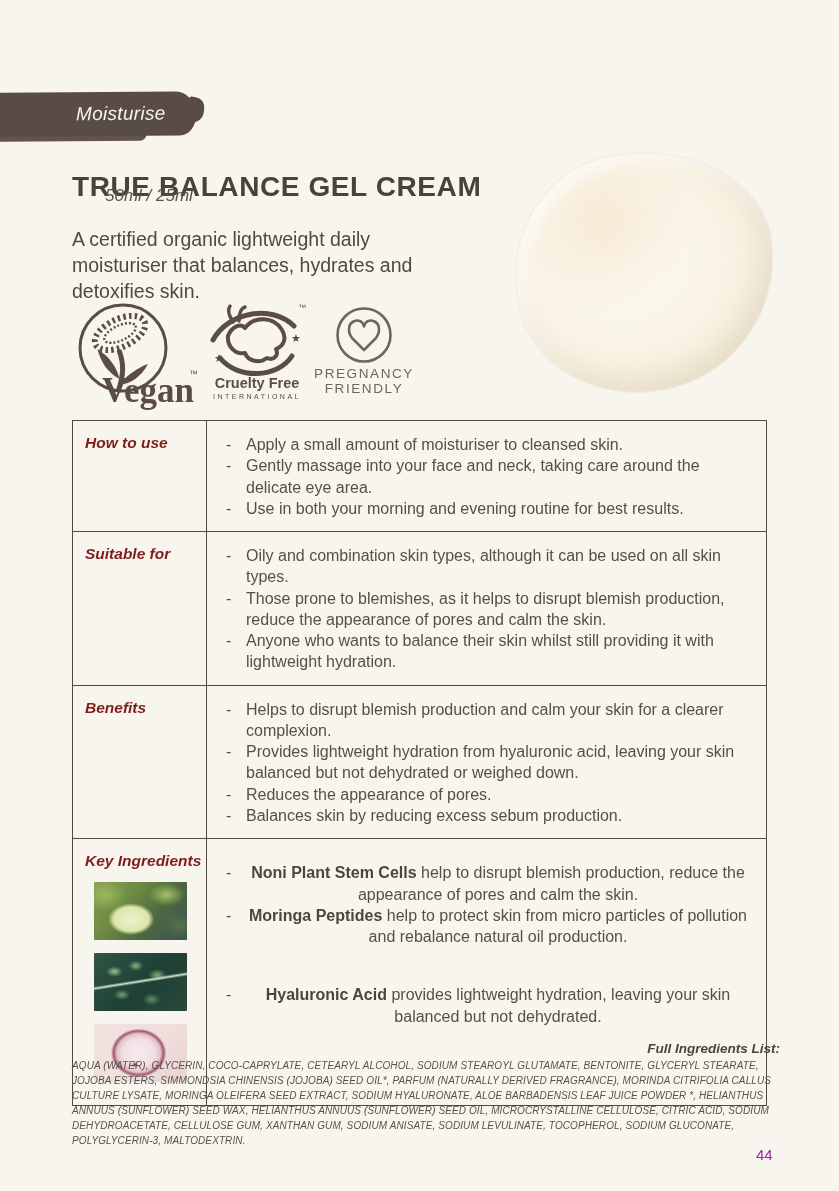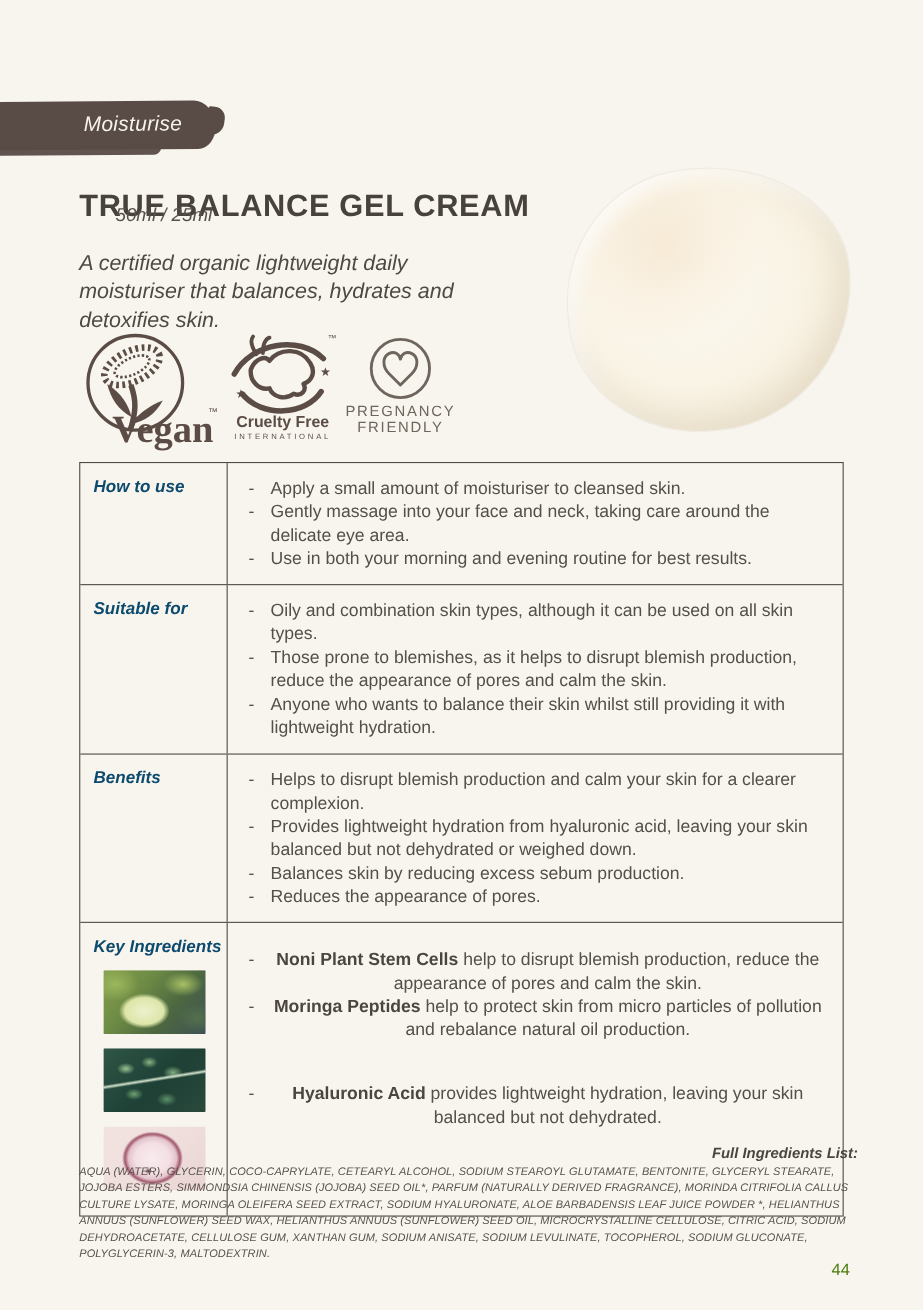--- a/index.html
+++ b/index.html
@@ -32,21 +32,21 @@
   .title {
     position:absolute; left:72px; top:171px;
     font-size:28px; font-weight:bold; letter-spacing:.6px; color:#48423c;
   }
   .sizes {
     position:absolute; left:73px; top:186px;
     font-style:italic; font-size:17px; color:#55504a;margin-left:32px;
   }
   .description {
     position:absolute; left:72px; top:227px; width:352px;
-    font-style:italic; font-size:19.5px; line-height:1.33; color:#4e4943;
+    font-size:19.5px; line-height:1.33; color:#4e4943;
   }
 
   
   .swatch {
     position:absolute; left:516px; top:153px; width:258px; height:238px;
     border-radius:46% 54% 52% 48% / 52% 44% 58% 46%;
     background:
       radial-gradient(ellipse at 36% 28%, #f7ead6 0%, rgba(247,234,214,0) 38%),
       radial-gradient(ellipse at 42% 45%, #fdfaf2 0%, #f9f3e5 48%, #f4ecd9 78%, #f0e7d1 100%);
     box-shadow: inset -8px -12px 26px rgba(203,188,158,.32),
@@ -65,21 +65,21 @@
 
   
   .info-table {
     position:absolute; left:72px; top:420px; width:695px;
     border:1px solid #4d4a45; background:transparent;
   }
   .trow { display:grid; grid-template-columns:134px 1fr; border-bottom:1px solid #4d4a45; }
   .trow:last-child { border-bottom:none; }
   .cell-label {
     border-right:1px solid #4d4a45; padding:13px 6px 10px 12px;
-    font-style:italic; font-weight:bold; font-size:15.5px; color:#0c4a6e; white-space:nowrap;
+    font-style:italic; font-weight:bold; font-size:15.5px; color:#7f1d1d; white-space:nowrap;
   }
   .cell-content { padding:13px 16px 12px 14px; font-size:16px; line-height:1.33; color:#544f49; }
   .row-howto    { min-height:96px; }
   .row-suitable { min-height:132px; }
   .row-benefits { min-height:136px; }
   .row-keyingr  { min-height:252px;text-align:center; }
 
   ul.bullets { list-style:none; }
   .bullets li { position:relative; padding-left:25px; }
   .bullets li::before { content:"-"; position:absolute; left:5px; }
@@ -119,21 +119,21 @@
   .ing-name { font-weight:bold; color:#4b4540; }
 
   
   .full-ingredients {
     position:absolute; left:72px; top:1041px; width:708px;
     font-style:italic; color:#57524b;
   }
   .full-ingredients .fi-heading { font-weight:bold; font-size:13.5px; margin-bottom:2px; color:#4b4540;text-align:right; }
   .full-ingredients .fi-text { font-size:10px; line-height:1.5; letter-spacing:.1px; }
 
-  .page-number { position:absolute; left:756px; top:1146px; font-size:15px; color:#4d7c0f; }
+  .page-number { position:absolute; left:756px; top:1146px; font-size:15px; color:#a21caf; }
 
   .logo text { font-family:"Liberation Sans", sans-serif; }
   .logo .serif { font-family:"Liberation Serif", serif; }
 </style>
 </head>
 <body>
 
 <div class="page">
 
   <div class="ribbon">
@@ -211,22 +211,22 @@
           </ul>
       </div>
     </div>
 
     <div class="trow row-benefits">
       <div class="cell-label">Benefits</div>
       <div class="cell-content">
         <ul class="bullets">
             <li>Helps to disrupt blemish production and calm your skin for a clearer complexion.</li>
             <li>Provides lightweight hydration from hyaluronic acid, leaving your skin balanced but not dehydrated or weighed down.</li>
+            <li>Reduces the appearance of pores.</li>
             <li>Balances skin by reducing excess sebum production.</li>
-            <li>Reduces the appearance of pores.</li>
           </ul>
       </div>
     </div>
 
     <div class="trow row-keyingr">
       <div class="cell-label">
         <span>Key Ingredients</span>
         <div class="ing-images">
           <div class="ing-img img-noni"></div>
           <div class="ing-img img-moringa"></div>

